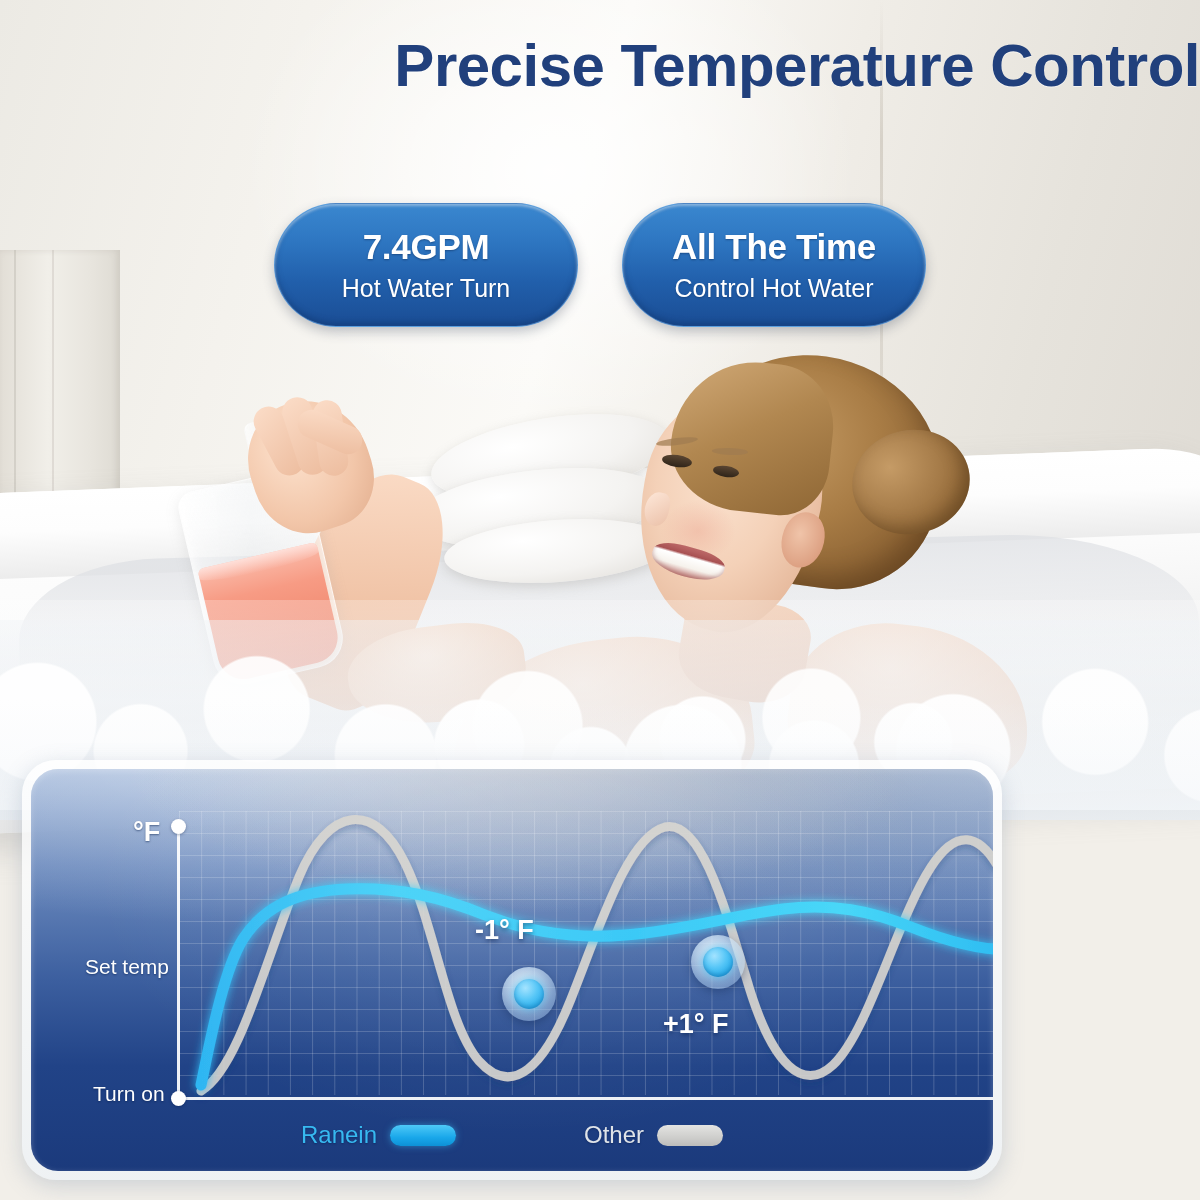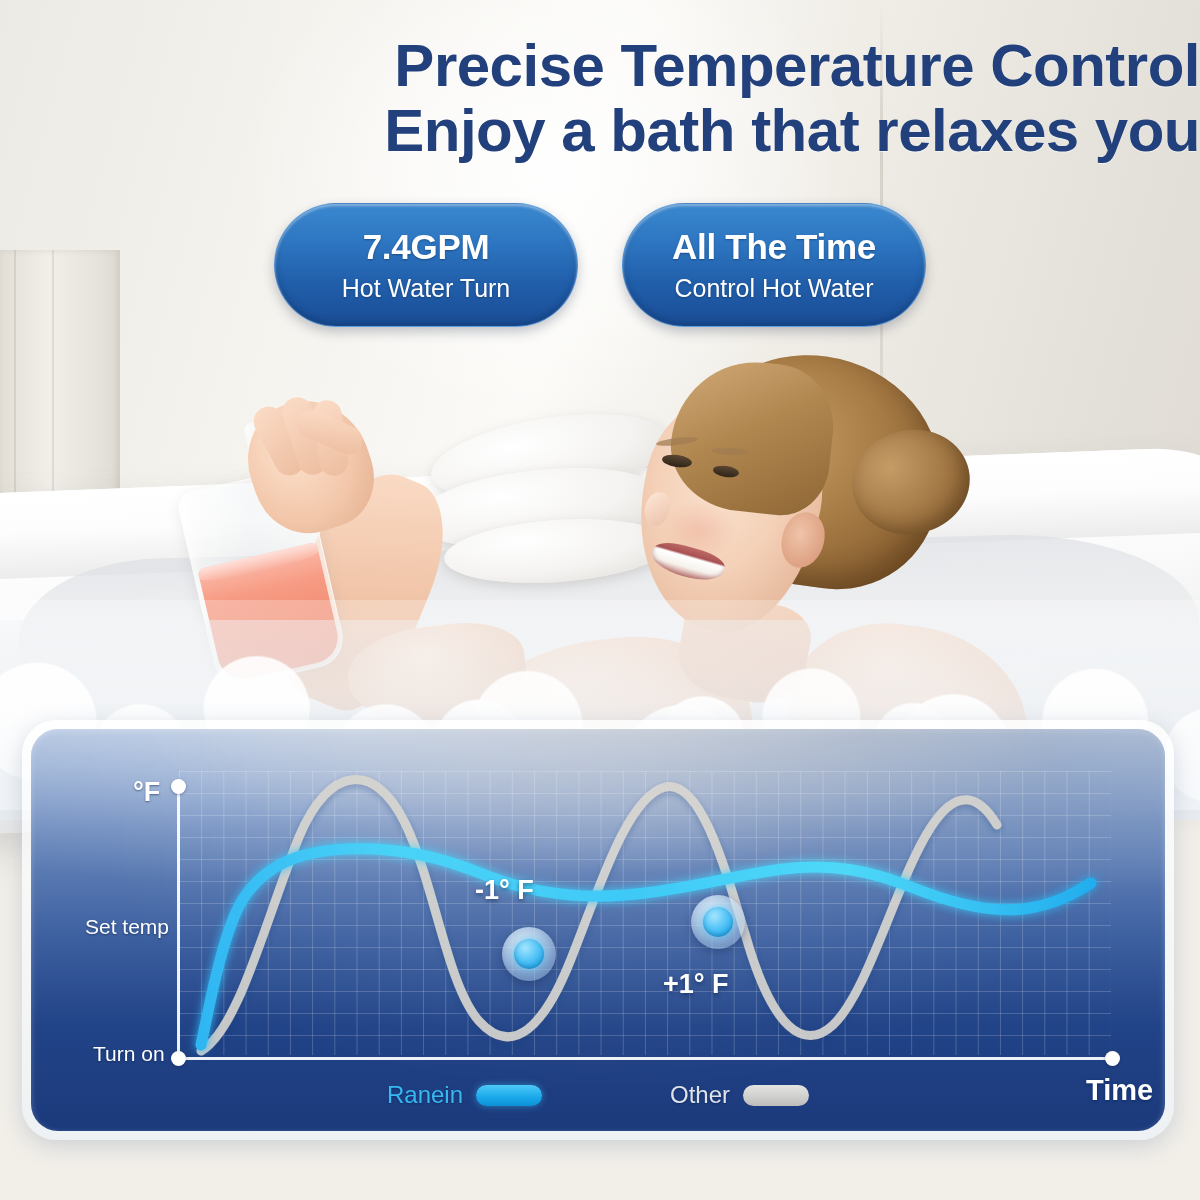--- a/index.html
+++ b/index.html
@@ -277,21 +277,21 @@
     line-height:1.05;
   }
   .badge .sub {
     font-size:25px; font-weight:400; margin-top:9px;
     text-shadow:0 1px 2px rgba(10,35,75,.40);
     line-height:1.05;
   }
 
   
   .chart-frame {
-    position:absolute; left:22px; top:720px; width:1152px; height:420px;
+    position:absolute; left:22px; top:760px; width:980px; height:420px;
     border-radius:34px;
     background:linear-gradient(180deg,rgba(255,255,255,.80),rgba(236,243,250,.62));
     box-shadow:0 6px 22px rgba(120,140,165,.30);
     padding:9px;
     z-index:25;
   }
   .chart-panel {
     position:relative; width:100%; height:100%;
     border-radius:27px; overflow:hidden;
     background:
@@ -450,21 +450,20 @@
   <div class="hand2"></div>
 
   <div class="water"></div>
   <div class="foam-band"></div>
   <div class="foam-chest"></div>
   <div class="scene-fade"></div>
 </div>
 
 <div class="headline">
   <span class="l1">Precise Temperature Control</span>
-  <span class="l2">Enjoy a bath that relaxes you</span>
 </div>
 
 <div class="badges">
 
   <div class="badge">
     <div class="big">7.4GPM</div>
     <div class="sub">Hot Water Turn</div>
   </div>
 
 

